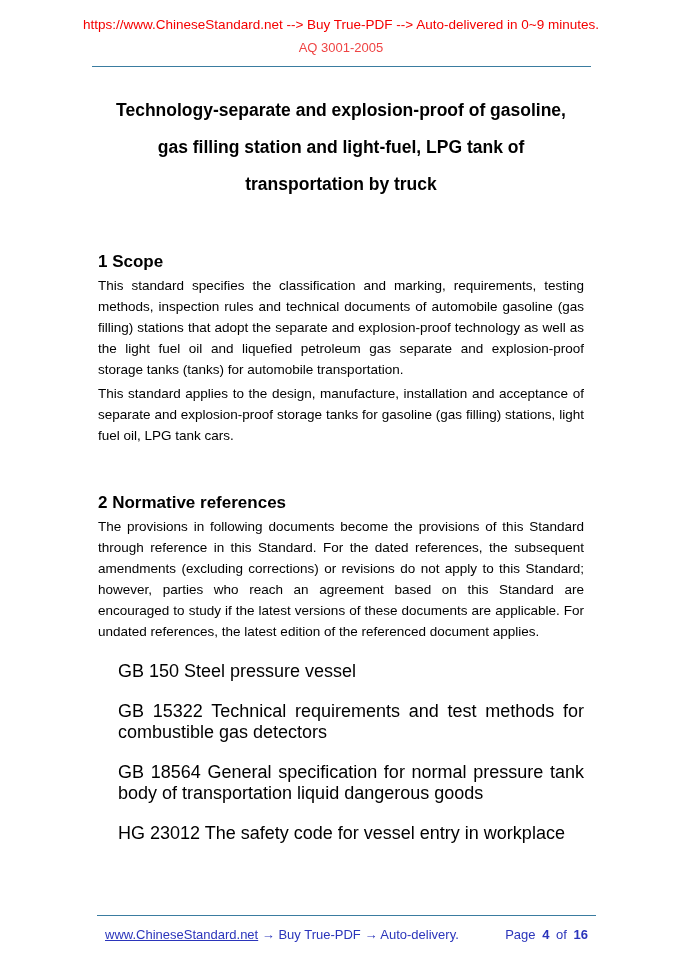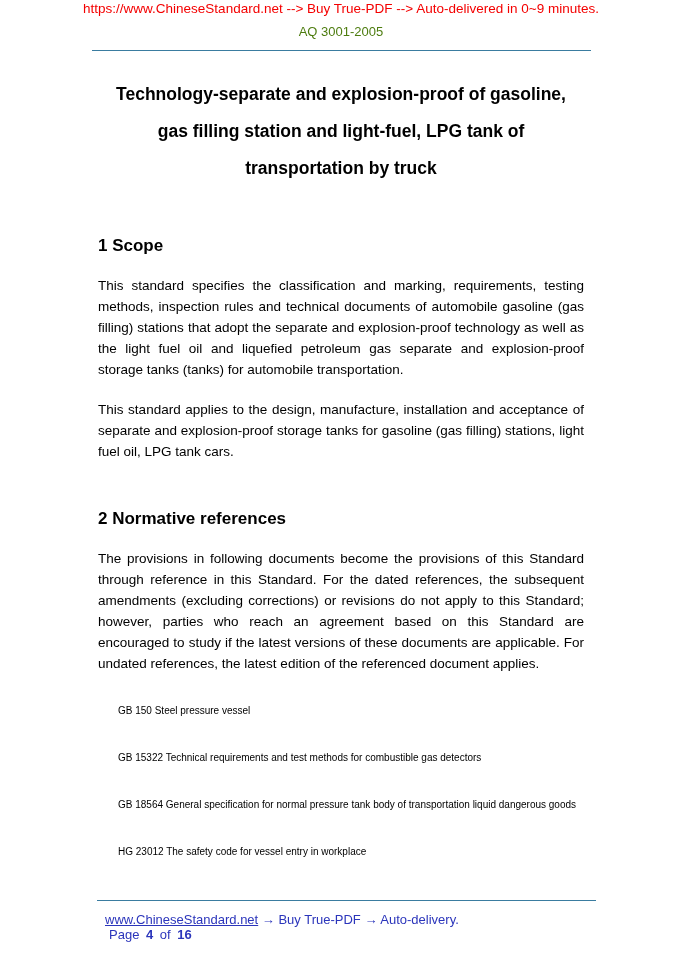--- a/index.html
+++ b/index.html
@@ -8,32 +8,33 @@
     width: 693px;
     height: 980px;
     background: #ffffff;
     font-family: "Liberation Sans", "DejaVu Sans", sans-serif;
     color: #000000;
   }
   .page {
     position: relative;
     width: 682px;
     height: 980px;
+    padding-top: 16px;
     overflow: hidden;
   }
   .banner {
     text-align: center;
     color: #f40000;
     font-size: 13.5px;
     line-height: 17px;
     cursor: pointer;
   }
   .std-code {
     text-align: center;
-    color: #4d7c0f;
+    color: #ef4444;
     font-size: 13px;
     line-height: 16px;
     margin-top: 7px;
   }
   hr.rule {
     border: none;
     border-top: 1px solid #3a7ca0;
     width: 499px;
     margin: 10px auto 0 auto;
   }
@@ -56,41 +57,40 @@
     margin: 46px 0 0 0;
     color: #000000;
   }
   h2.sec-first {
     margin-top: 48px;
   }
   p.body {
     font-size: 13.5px;
     line-height: 21px;
     text-align: justify;
-    margin: 19px 0 0 0;
+    margin: 3px 0 0 0;
   }
   p.ref {
-    font-size: 10px;
+    font-size: 18px;
     line-height: 21px;
     text-align: justify;
-    margin: 26px 0 0 20px;
+    margin: 19px 0 0 20px;
   }
   .footer {
     position: absolute;
     left: 97px;
     bottom: 38px;
     width: 499px;
     border-top: 1px solid #3a7ca0;
     padding: 11px 8px 0 8px;
     display: flex;
     justify-content: space-between;
     align-items: baseline;
     color: #2b35bb;
     font-size: 13px;
-    flex-direction: column;
   }
   .footer-link {
     text-decoration: underline;
     cursor: pointer;
   }
   .footer .b {
     font-weight: bold;
   }
   .footer-right span { margin-left: 3px; }
   .footer-right span:first-child { margin-left: 4px; }

